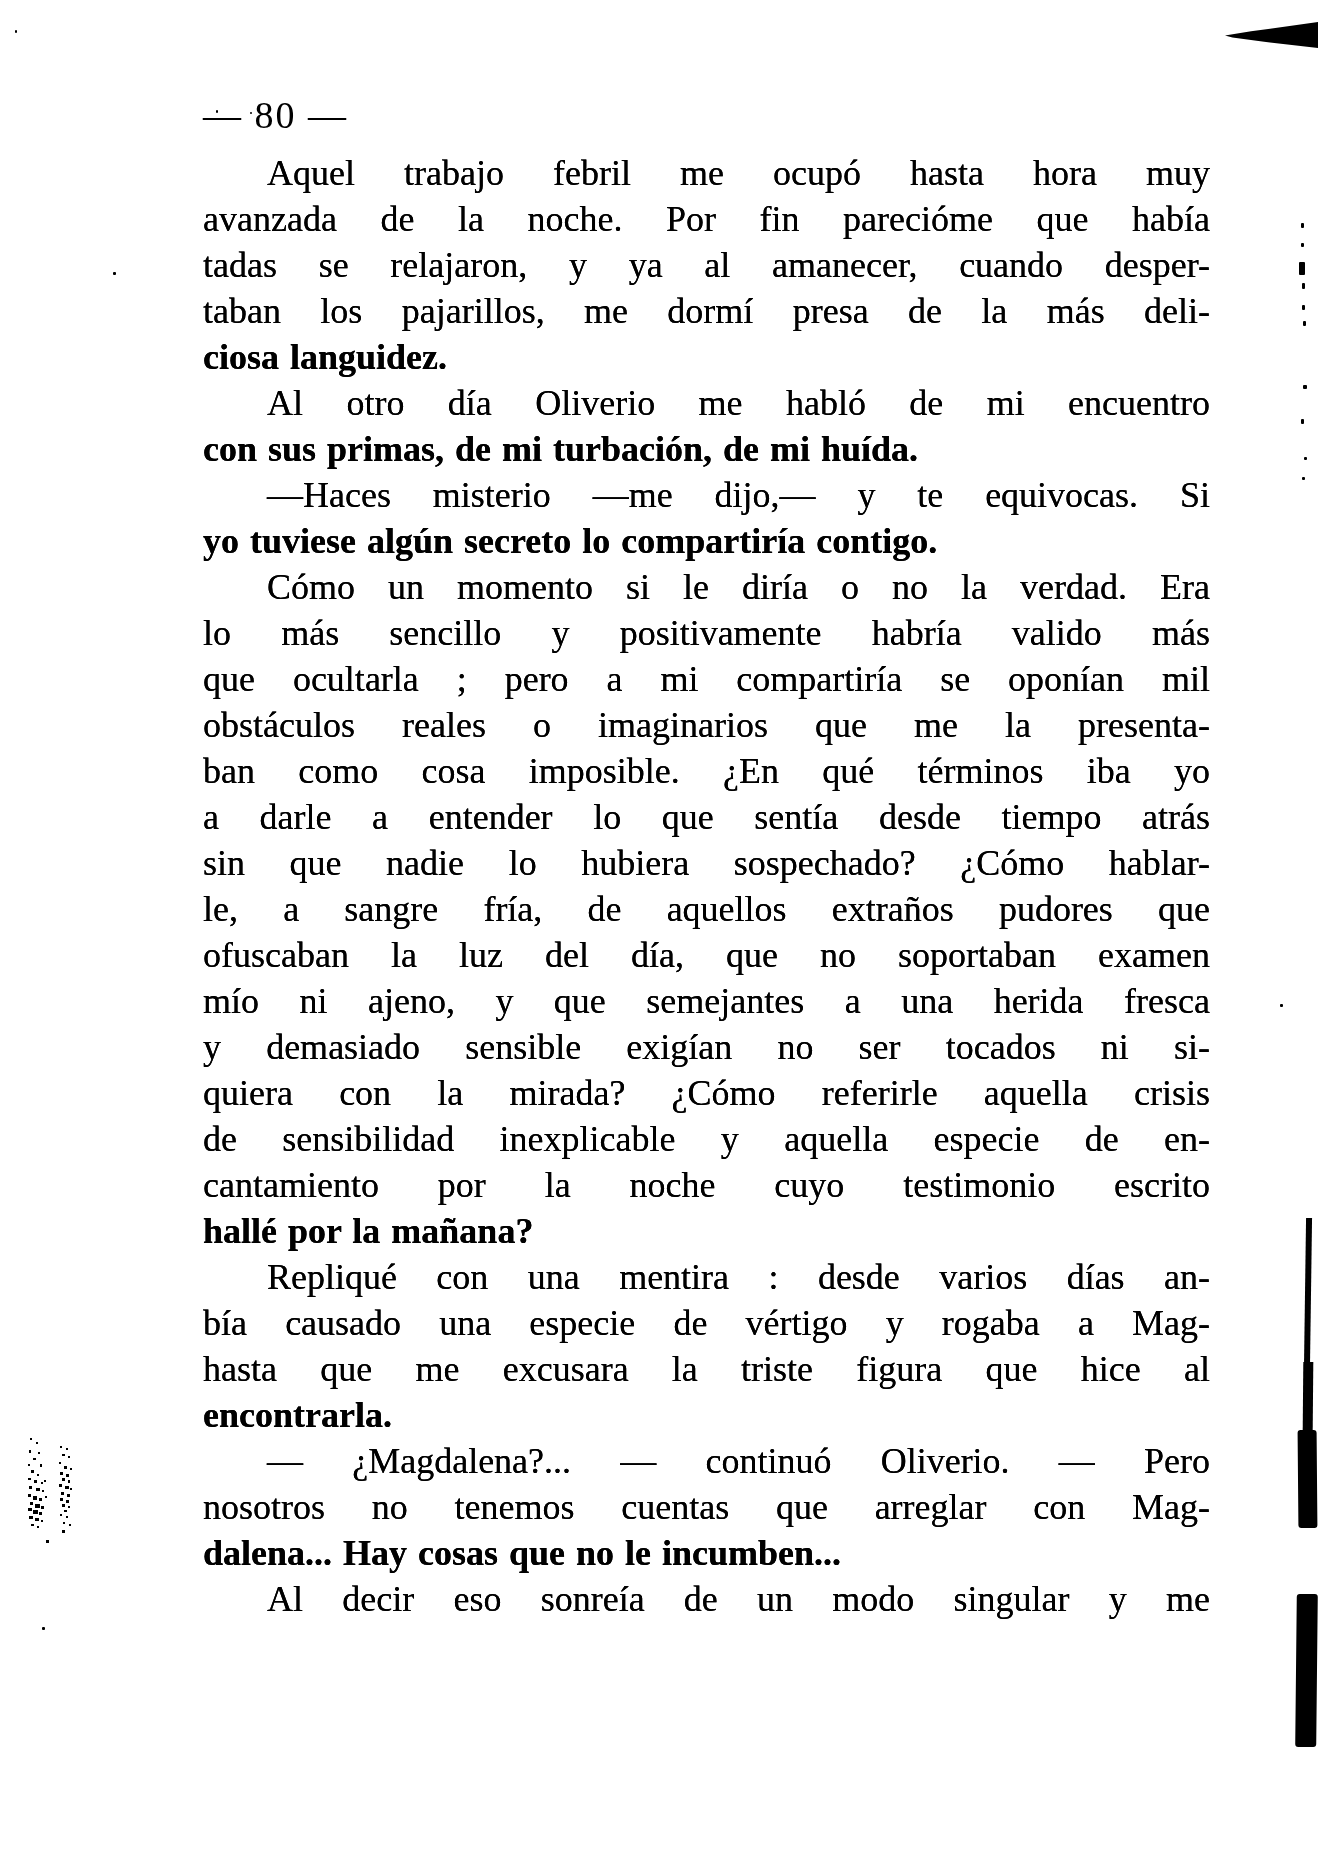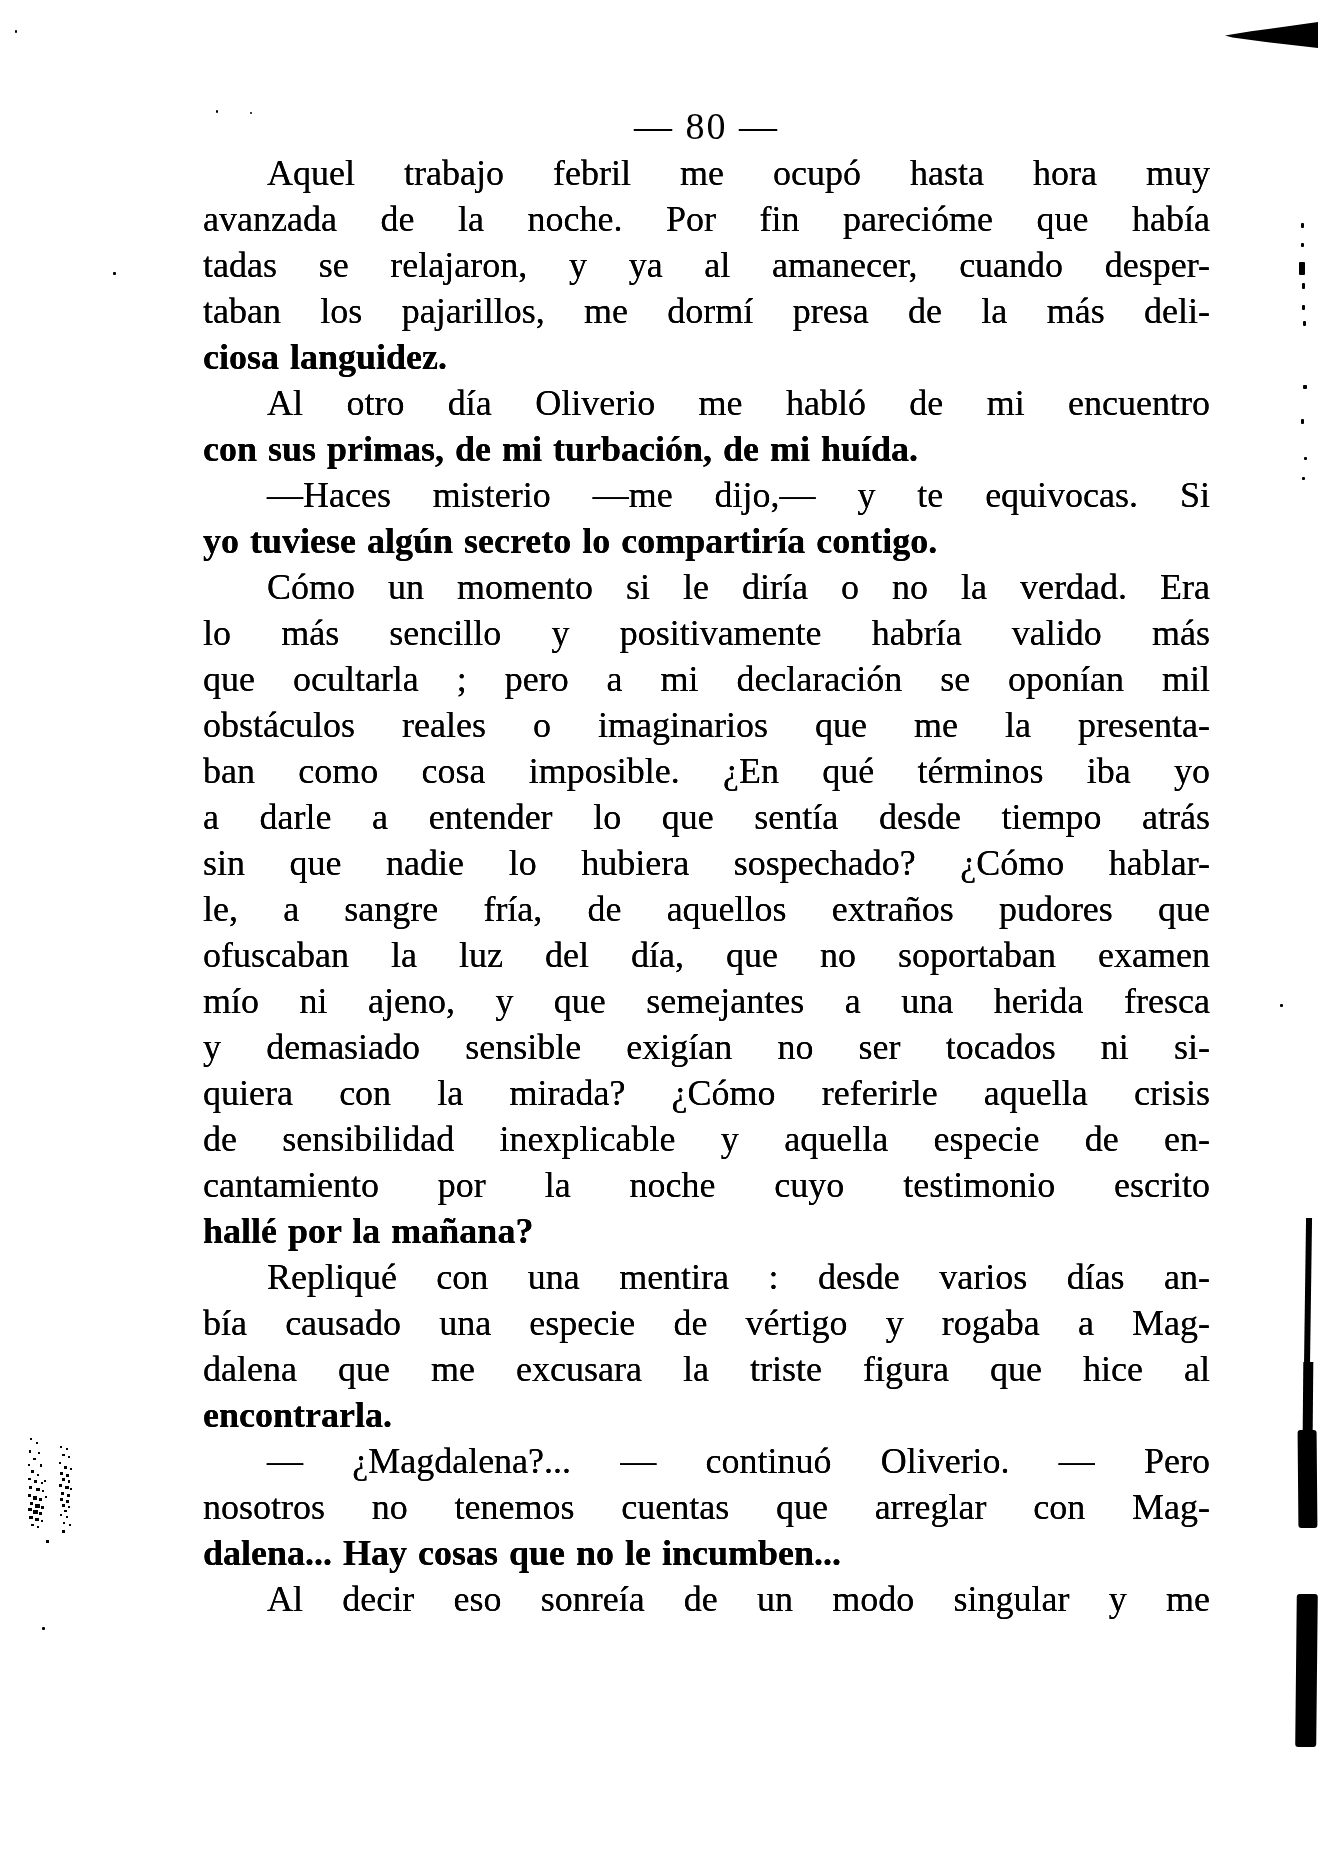--- a/index.html
+++ b/index.html
@@ -12,26 +12,26 @@
     width: 1334px;
     height: 1849px;
     background: #ffffff;
     overflow: hidden;
     font-family: "Liberation Serif", serif;
     color: #000000;
   }
   #page-number {
     position: absolute;
     left: 203px;
-    top: 103px;
+    top: 92px;
     width: 1007px;
     height: 46px;
     line-height: 46px;
     font-size: 38px;
-    text-align: center;
+    text-align: left;
     letter-spacing: 2px;
   }
   #body-text {
     position: absolute;
     left: 203px;
     top: 150px;
     width: 1007px;
   }
   .line {
     height: 46px;
@@ -72,36 +72,36 @@
     <div class="line">avanzada de la noche. Por fin parecióme que había</div>
     <div class="line">tadas se relajaron, y ya al amanecer, cuando desper-</div>
     <div class="line">taban los pajarillos, me dormí presa de la más deli-</div>
     <div class="line short">ciosa languidez.</div>
     <div class="line indent">Al otro día Oliverio me habló de mi encuentro</div>
     <div class="line short">con sus primas, de mi turbación, de mi huída.</div>
     <div class="line indent">—Haces misterio —me dijo,— y te equivocas. Si</div>
     <div class="line short">yo tuviese algún secreto lo compartiría contigo.</div>
     <div class="line indent">Cómo un momento si le diría o no la verdad. Era</div>
     <div class="line">lo más sencillo y positivamente habría valido más</div>
-    <div class="line">que ocultarla ; pero a mi declaración se oponían mil</div>
+    <div class="line">que ocultarla ; pero a mi compartiría se oponían mil</div>
     <div class="line">obstáculos reales o imaginarios que me la presenta-</div>
     <div class="line">ban como cosa imposible. ¿En qué términos iba yo</div>
     <div class="line">a darle a entender lo que sentía desde tiempo atrás</div>
     <div class="line">sin que nadie lo hubiera sospechado? ¿Cómo hablar-</div>
     <div class="line">le, a sangre fría, de aquellos extraños pudores que</div>
     <div class="line">ofuscaban la luz del día, que no soportaban examen</div>
     <div class="line">mío ni ajeno, y que semejantes a una herida fresca</div>
     <div class="line">y demasiado sensible exigían no ser tocados ni si-</div>
     <div class="line">quiera con la mirada? ¿Cómo referirle aquella crisis</div>
     <div class="line">de sensibilidad inexplicable y aquella especie de en-</div>
     <div class="line">cantamiento por la noche cuyo testimonio escrito</div>
     <div class="line short">hallé por la mañana?</div>
     <div class="line indent">Repliqué con una mentira : desde varios días an-</div>
     <div class="line">bía causado una especie de vértigo y rogaba a Mag-</div>
-    <div class="line">dalena que me excusara la triste figura que hice al</div>
+    <div class="line">hasta que me excusara la triste figura que hice al</div>
     <div class="line short">encontrarla.</div>
     <div class="line indent">— ¿Magdalena?... — continuó Oliverio. — Pero</div>
     <div class="line">nosotros no tenemos cuentas que arreglar con Mag-</div>
     <div class="line short">dalena... Hay cosas que no le incumben...</div>
     <div class="line indent">Al decir eso sonreía de un modo singular y me</div>
   </div>
 
   <div class="artifact" id="corner-smudge"></div>
   <div class="artifact" id="edge-streak-thin"></div>
   <div class="artifact" id="edge-streak-mid"></div>

